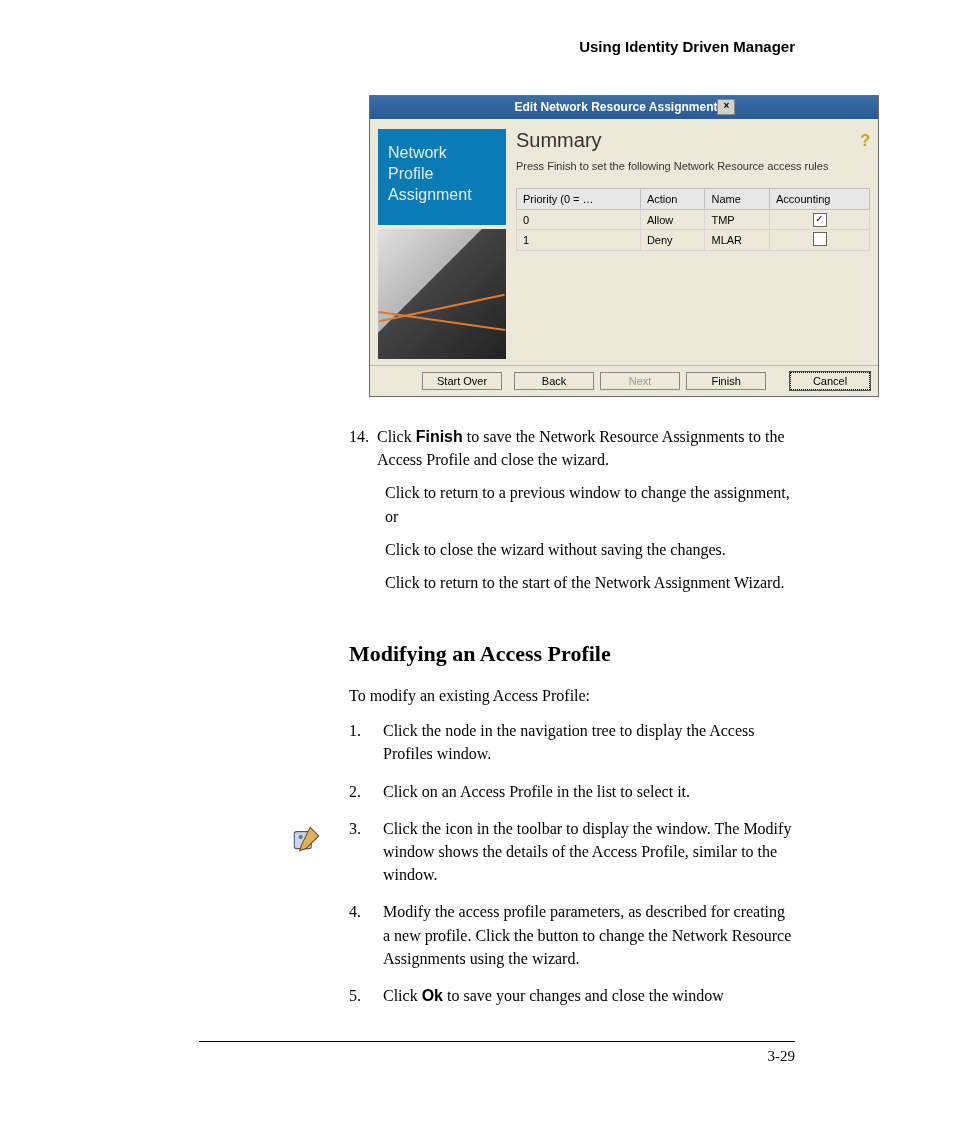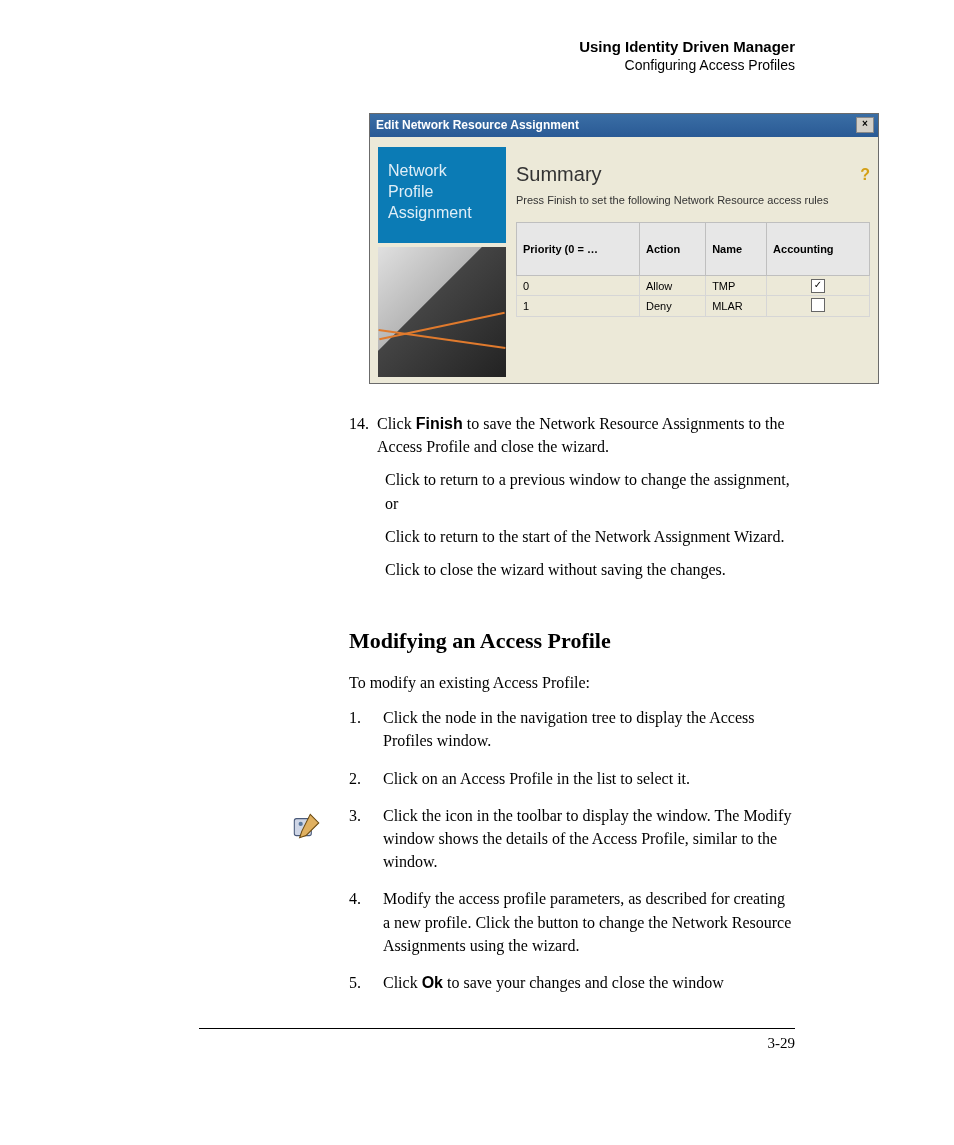--- a/index.html
+++ b/index.html
@@ -4,37 +4,37 @@
 <style>
   html,body{margin:0;padding:0;background:#fff;font-family:Georgia,"Times New Roman",serif;color:#000}
   .page{width:796px;min-height:1145px;margin:0 auto;box-sizing:border-box;padding:38px 80px 40px 120px;position:relative}
   .running-head{text-align:right;font-family:Arial,Helvetica,sans-serif;margin-bottom:40px}
   .running-head .line1{font-weight:700;font-size:15px}
   .running-head .line2{font-size:14px;margin-top:2px}
 
   
   .dialog-wrap{margin-left:170px;margin-bottom:28px}
   .dialog{border:1px solid #6b6b6b;width:508px;background:#ece9d8;font-family:Tahoma,Arial,sans-serif;font-size:11px;position:relative}
-  .titlebar{background:linear-gradient(#3a6ea5,#2a5a95);color:#fff;padding:3px 4px 4px 6px;font-size:12px;font-weight:700;display:flex;align-items:center;justify-content:space-between}
+  .titlebar{background:linear-gradient(#3a6ea5,#2a5a95);color:#fff;padding:3px 4px 4px 6px;font-size:12px;font-weight:700;display:flex;align-items:center;justify-content:center}
   .titlebar .close{width:16px;height:14px;background:#d4d0c8;border:1px solid #888;color:#000;font-weight:700;font-size:10px;line-height:12px;text-align:center;cursor:pointer}
   .dlg-body{display:flex;padding:10px 8px 6px 8px;background:#ece9d8}
   .sidebar{width:128px;margin-right:10px;display:flex;flex-direction:column;gap:4px}
   .side-tile{background:#0b7bb5;color:#dfeef7;font-family:Arial,Helvetica,sans-serif;font-size:16px;padding:14px 10px 30px 10px;line-height:1.3;height:96px;box-sizing:border-box}
   .side-image{height:130px;background:
     linear-gradient(135deg,#e0e0e0 0,#b7b7b7 40%,#444 40.5%,#222 100%);
     position:relative;overflow:hidden}
   .side-image:before,.side-image:after{content:"";position:absolute;left:0;right:0;height:2px;background:#e07a2d}
   .side-image:before{top:60%;transform:rotate(-12deg)}
   .side-image:after{top:70%;transform:rotate(8deg)}
   .main-panel{flex:1}
-  .main-panel h2{font-family:Arial,Helvetica,sans-serif;font-size:20px;font-weight:400;margin:16px 0 8px 0;color:#333;display:flex;justify-content:space-between;align-items:center}
+  .main-panel h2{font-family:Arial,Helvetica,sans-serif;font-size:20px;font-weight:400;margin:0 0 8px 0;color:#333;display:flex;justify-content:space-between;align-items:center}
   .help-icon{color:#d4a017;font-weight:700;font-size:16px}
   .instr{font-size:11px;color:#333;margin-bottom:16px}
   table.rules{width:100%;border-collapse:collapse;font-size:11px}
-  table.rules th{background:#e7e7e7;border:1px solid #bfbfbf;padding:20px 6px;text-align:left;font-weight:700}
+  table.rules th{background:#e7e7e7;border:1px solid #bfbfbf;padding:4px 6px;text-align:left;font-weight:400}
   table.rules td{border:1px solid #d6d6d6;padding:2px 6px}
   .chk{display:inline-block;width:12px;height:12px;border:1px solid #666;background:#fff;text-align:center;font-size:10px;line-height:10px}
   .btnrow{border-top:1px solid #bbb;padding:6px 8px;display:flex;align-items:center;gap:6px;background:#ece9d8}
   .btnrow .spacer{flex:1}
   .winbtn{font-family:Tahoma,Arial,sans-serif;font-size:11px;padding:2px 12px;border:1px solid #888;background:#ece9d8;min-width:54px;text-align:center;cursor:pointer}
   .winbtn.disabled{color:#999}
   .winbtn.default{border:1px dotted #000;outline:1px solid #555}
 
   
   .body-text{margin-left:150px;font-size:16px;line-height:1.45}
@@ -58,21 +58,20 @@
 
   .modify-icon svg{width:34px;height:34px}
 </style>
 </head>
 <body>
 
 <div class="page">
 
   <div class="running-head">
     <div class="line1">Using Identity Driven Manager</div>
-    <div class="line2">Configuring Access Profiles</div>
   </div>
 
   <div class="dialog-wrap">
     <div class="dialog">
       <div class="titlebar">
         <span>Edit Network Resource Assignment</span>
         <span class="close">×</span>
       </div>
       <div class="dlg-body">
         <div class="sidebar">
@@ -112,33 +111,43 @@
                 <td>Deny</td>
                 <td>MLAR</td>
                 <td style="text-align:center">
                   <span class="chk"></span>
                 </td>
               </tr>
             </tbody>
           </table>
         </div>
       </div>
+      <div class="btnrow">
+        <span style="width:128px"></span>
+        <span class="winbtn">Start Over</span>
+        <span class="spacer"></span>
+        <span class="winbtn">Back</span>
+        <span class="winbtn disabled">Next</span>
+        <span class="winbtn">Finish</span>
+        <span style="width:40px"></span>
+        <span class="winbtn default">Cancel</span>
+      </div>
     </div>
   </div>
 
   <div class="body-text">
 
     <div class="ol14">
       <div class="num">14.</div>
       <div>
         <span>Click </span><span class="bold">Finish</span><span> to save the Network Resource Assignments to the Access Profile and close the wizard.</span>
         <div class="indent-sub" style="margin-left:8px">
           <p>Click          to return to a previous window to change the assignment, or</p>
+          <p>Click             to close the wizard without saving the changes.</p>
           <p>Click                   to return to the start of the Network Assignment Wizard.</p>
-          <p>Click             to close the wizard without saving the changes.</p>
         </div>
       </div>
     </div>
 
     <h3 class="section">Modifying an Access Profile</h3>
 
     <p class="intro">To modify an existing Access Profile:</p>
 
     <div style="position:relative">
       <div class="icon-col modify-icon" style="left:-60px;top:102px">

